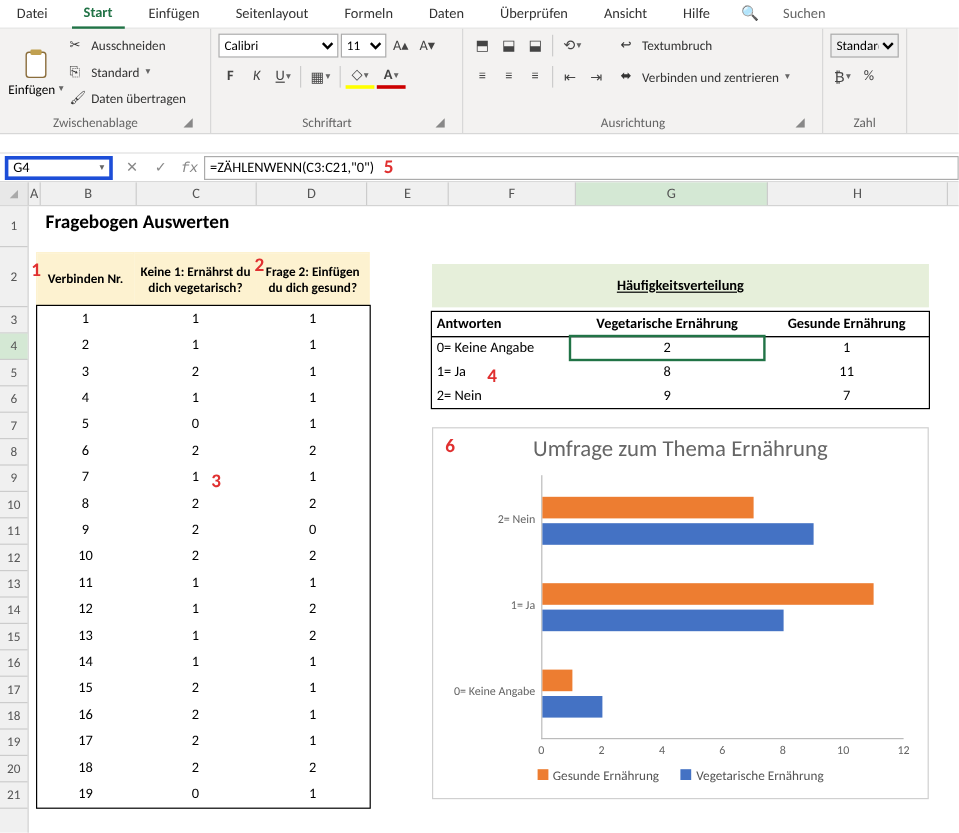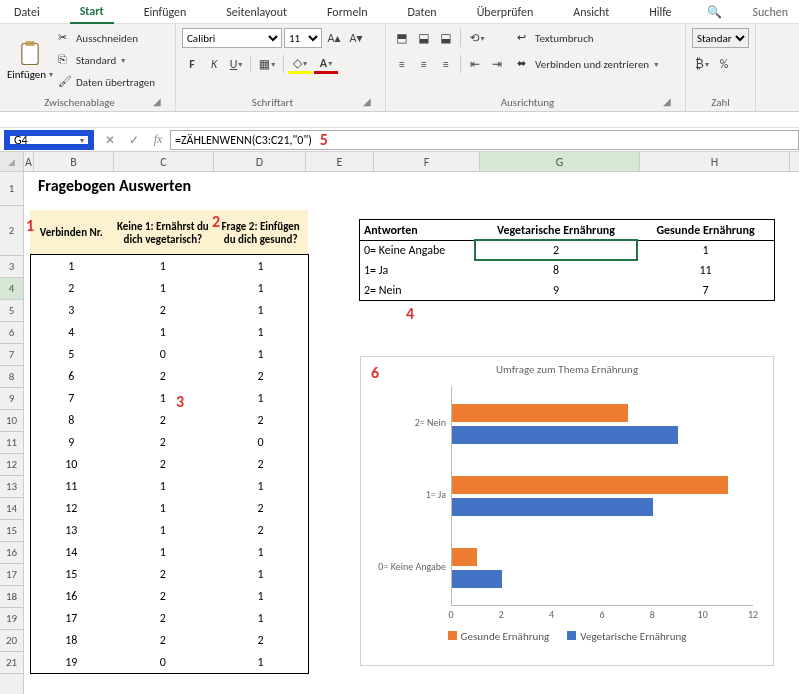--- a/index.html
+++ b/index.html
@@ -1,19 +1,19 @@
 <!DOCTYPE html>
 <html><head>
 <meta charset="utf-8">
 <style>
   * { box-sizing: border-box; margin: 0; padding: 0; font-family: 'Segoe UI', Calibri, sans-serif; }
   body { width: 799px; height: 694px; background: #fff; font-size: 12px; overflow: hidden; }
 
   
-  .menubar { display: flex; align-items: center; height: 24px; padding: 0 4px; gap: 20px; border-bottom: 1px solid #e0e0e0; }
+  .menubar { display: flex; align-items: center; height: 24px; padding: 0 4px; gap: 10px; border-bottom: 1px solid #e0e0e0; }
   .menubar .item { padding: 4px 10px; font-size: 12px; color: #333; cursor: pointer; }
   .menubar .item.active { background: #fff; border-bottom: 2px solid #217346; color: #217346; font-weight: 600; }
   .menubar .search-icon { margin-left: 6px; color: #666; }
   .menubar .search-label { color: #666; }
 
   
   .ribbon { display: flex; height: 88px; background: #f3f2f1; border-bottom: 1px solid #d0d0d0; }
   .ribbon-group { display: flex; flex-direction: column; justify-content: space-between; border-right: 1px solid #d8d8d8; padding: 4px 6px 0 6px; }
   .ribbon-group-body { display: flex; align-items: flex-start; gap: 4px; flex: 1; }
   .ribbon-group-label { text-align: center; font-size: 11px; color: #666; padding: 2px 0; }
@@ -32,23 +32,23 @@
   .underline-color { border-bottom: 3px solid #c00; }
   .fill-color { border-bottom: 3px solid #ffff00; }
   .vsep { width: 1px; height: 18px; background: #ccc; margin: 0 2px; }
   .dialog-launcher { align-self: flex-end; width: 14px; height: 14px; font-size: 10px; color: #888; cursor: pointer; margin: 0 2px 2px 0; }
 
   
   .spacer-row { height: 16px; background: #fff; border-bottom: 1px solid #e0e0e0; }
 
   
   .formula-bar { display: flex; align-items: center; height: 24px; border-bottom: 1px solid #d0d0d0; font-size: 12px; }
-  .name-box { width: 90px; height: 20px; border: 6px solid #1d4ed8; margin: 0 4px; display: flex; align-items: center; justify-content: space-between; padding: 0 4px; background: #fff; }
+  .name-box { width: 90px; height: 20px; border: 3px solid #1d4ed8; margin: 0 4px; display: flex; align-items: center; justify-content: space-between; padding: 0 4px; background: #fff; }
   .fb-btn { width: 24px; text-align: center; color: #888; cursor: pointer; }
-  .fb-fx { font-style: italic; font-family: Liberation Serif, serif; }
+  .fb-fx { font-style: italic; font-family: Liberation Mono, monospace; }
   .fb-input { flex: 1; height: 20px; border: 1px solid #ababab; padding: 0 4px; display: flex; align-items: center; background: #fff; }
   .annot { color: #e03030; font-weight: bold; font-size: 16px; margin-left: 8px; }
 
   
   .col-headers { display: flex; height: 20px; background: #f0f0f0; border-bottom: 1px solid #ccc; }
   .rowhead-spacer { width: 24px; border-right: 1px solid #ccc; background: #e8e8e8; display:flex; align-items:center; justify-content:center; }
   .colhead { border-right: 1px solid #ccc; text-align: center; font-size: 12px; color: #555; line-height: 20px; }
   .colhead.sel { background: #d4e8d4; }
   .col-A { width: 10px; } .col-B { width: 80px; } .col-C { width: 100px; } .col-D { width: 92px; }
   .col-E { width: 68px; } .col-F { width: 106px; } .col-G { width: 160px; } .col-H { width: 150px; }
@@ -78,21 +78,21 @@
   .freq-title-row { background: #e6efda; text-align: center; font-weight: bold; text-decoration: underline; height: 36px; line-height: 36px; border: 1px solid #e6efda; margin-bottom: 4px; }
   .freq-table { width: 100%; border-collapse: collapse; outline: 1.5px solid #000; }
   .freq-table th { font-size: 12px; font-weight: bold; text-align: center; border-bottom: 1.5px solid #000; height: 20px; padding: 0 4px; }
   .freq-table th:first-child { text-align: left; }
   .freq-table td { font-size: 12px; height: 20px; padding: 0 4px; text-align: center; }
   .freq-table td:first-child { text-align: left; }
   .freq-table .sel-cell { outline: 2px solid #217346; outline-offset: -1px; background: #fff; }
   .ann4 { position: absolute; left: 382px; top: 132px; color: #e03030; font-weight: bold; font-size: 16px; z-index: 5; }
 
   .chart-box { position: absolute; left: 336px; top: 184px; width: 414px; height: 310px; border: 1px solid #d0d0d0; background: #fff; }
-  .chart-title { text-align: center; font-size: 11px; color: #666; margin: 6px 0 10px 0; }
+  .chart-title { text-align: center; font-size: 19px; color: #666; margin: 6px 0 10px 0; }
   .ann6 { position: absolute; left: 10px; top: 6px; color: #e03030; font-weight: bold; font-size: 16px; }
   .chart-plot { position: relative; margin-left: 90px; margin-right: 20px; height: 220px; border-left: 1px solid #bbb; border-bottom: 1px solid #bbb; }
   .ytick { position: absolute; right: 100%; transform: translateY(-50%); font-size: 10px; color: #666; padding-right: 6px; white-space: nowrap; }
   .bar { position: absolute; height: 18px; }
   .bar.orange { background: #ed7d31; }
   .bar.blue { background: #4472c4; }
   .xaxis { position: relative; margin-left: 90px; margin-right: 20px; height: 16px; }
   .xtick { position: absolute; transform: translateX(-50%); font-size: 10px; color: #666; top: 2px; }
   .legend { display: flex; justify-content: center; gap: 18px; font-size: 11px; color: #555; margin-top: 8px; }
   .legend .sw { display: inline-block; width: 9px; height: 9px; margin-right: 4px; }
@@ -402,20 +402,21 @@
           </tr>
           <tr>
             <td>19</td>
             <td>0</td>
             <td>1</td>
           </tr>
         </tbody>
     </table>
 
     <div class="freq-block">
+      <div class="freq-title-row">Häufigkeitsverteilung</div>
       <table class="freq-table">
         <thead>
             <tr>
           <th>Antworten</th>
           <th>Vegetarische Ernährung</th>
           <th>Gesunde Ernährung</th>
         </tr>
           </thead>
         <tbody id="freq-tbody">
             <tr>

